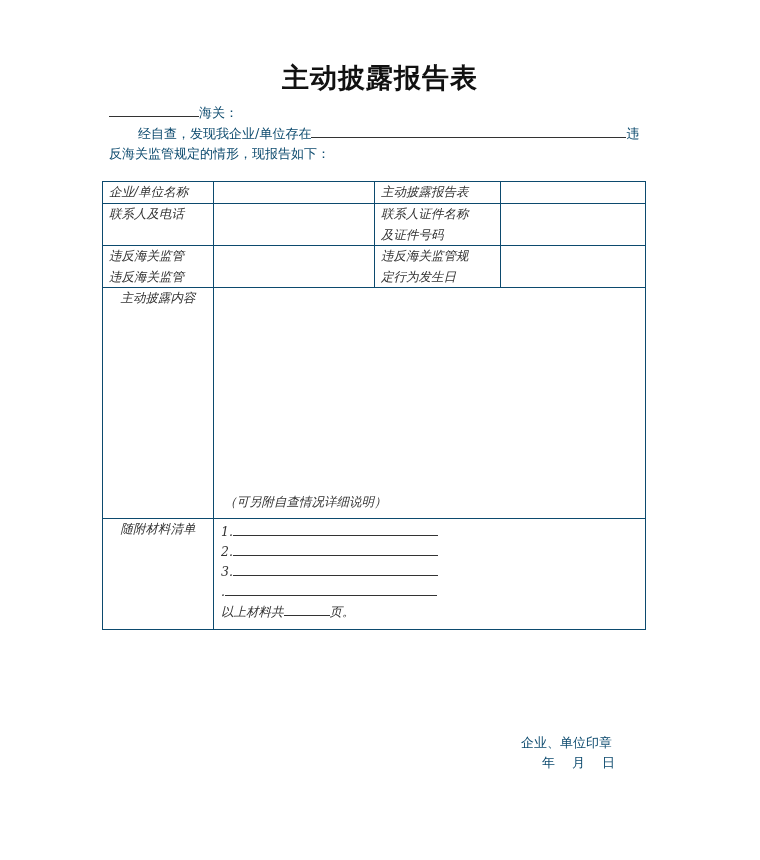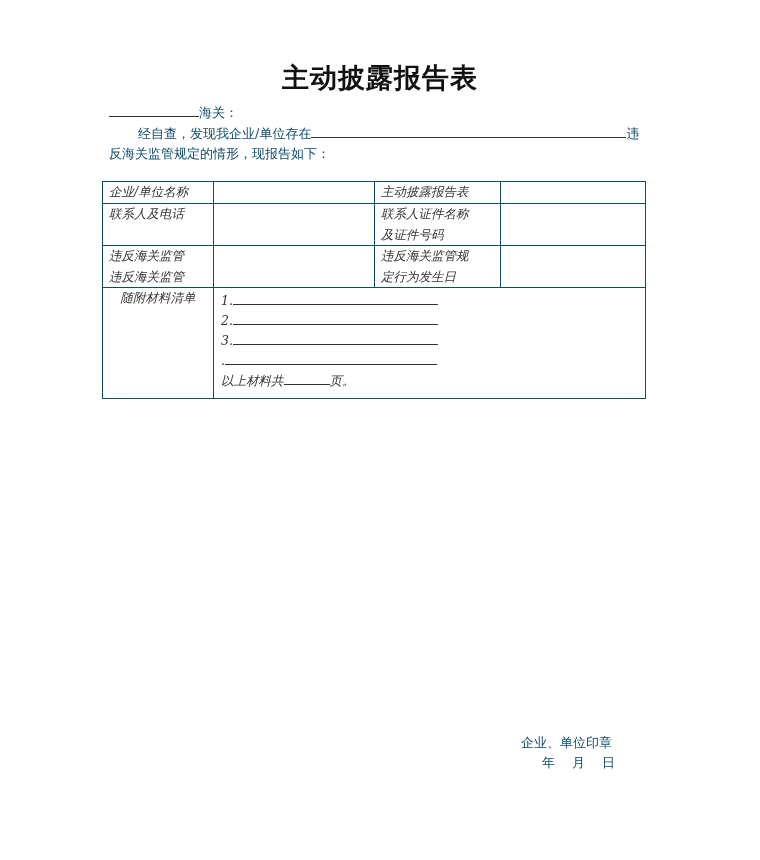--- a/index.html
+++ b/index.html
@@ -59,20 +59,26 @@
       <div>违反海关监管</div>
       <div>违反海关监管</div>
     </td>
     <td></td>
     <td>
       <div>违反海关监管规</div>
       <div>定行为发生日</div>
     </td>
     <td></td>
   </tr>
+  <tr style="height:231px">
+    <td class="center">主动披露内容</td>
+    <td colspan="3" style="position:relative; padding:0;">
+      <div class="content-note">（可另附自查情况详细说明）</div>
+    </td>
+  </tr>
   <tr style="height:111px">
     <td class="center">随附材料清单</td>
     <td colspan="3" style="padding:3px 7px 0 7px; vertical-align:top;">
       <span class="att-line"><span>1.</span><span class="att-blank" style="width:205px"></span></span>
       <span class="att-line"><span>2.</span><span class="att-blank"></span></span>
       <span class="att-line"><span>3.</span><span class="att-blank"></span></span>
       <span class="att-line"><span>.</span><span class="att-blank" style="width:212px"></span></span>
       <span class="att-line"><span>以上材料共</span><span class="page-blank"></span><span>页。</span></span>
     </td>
   </tr>

